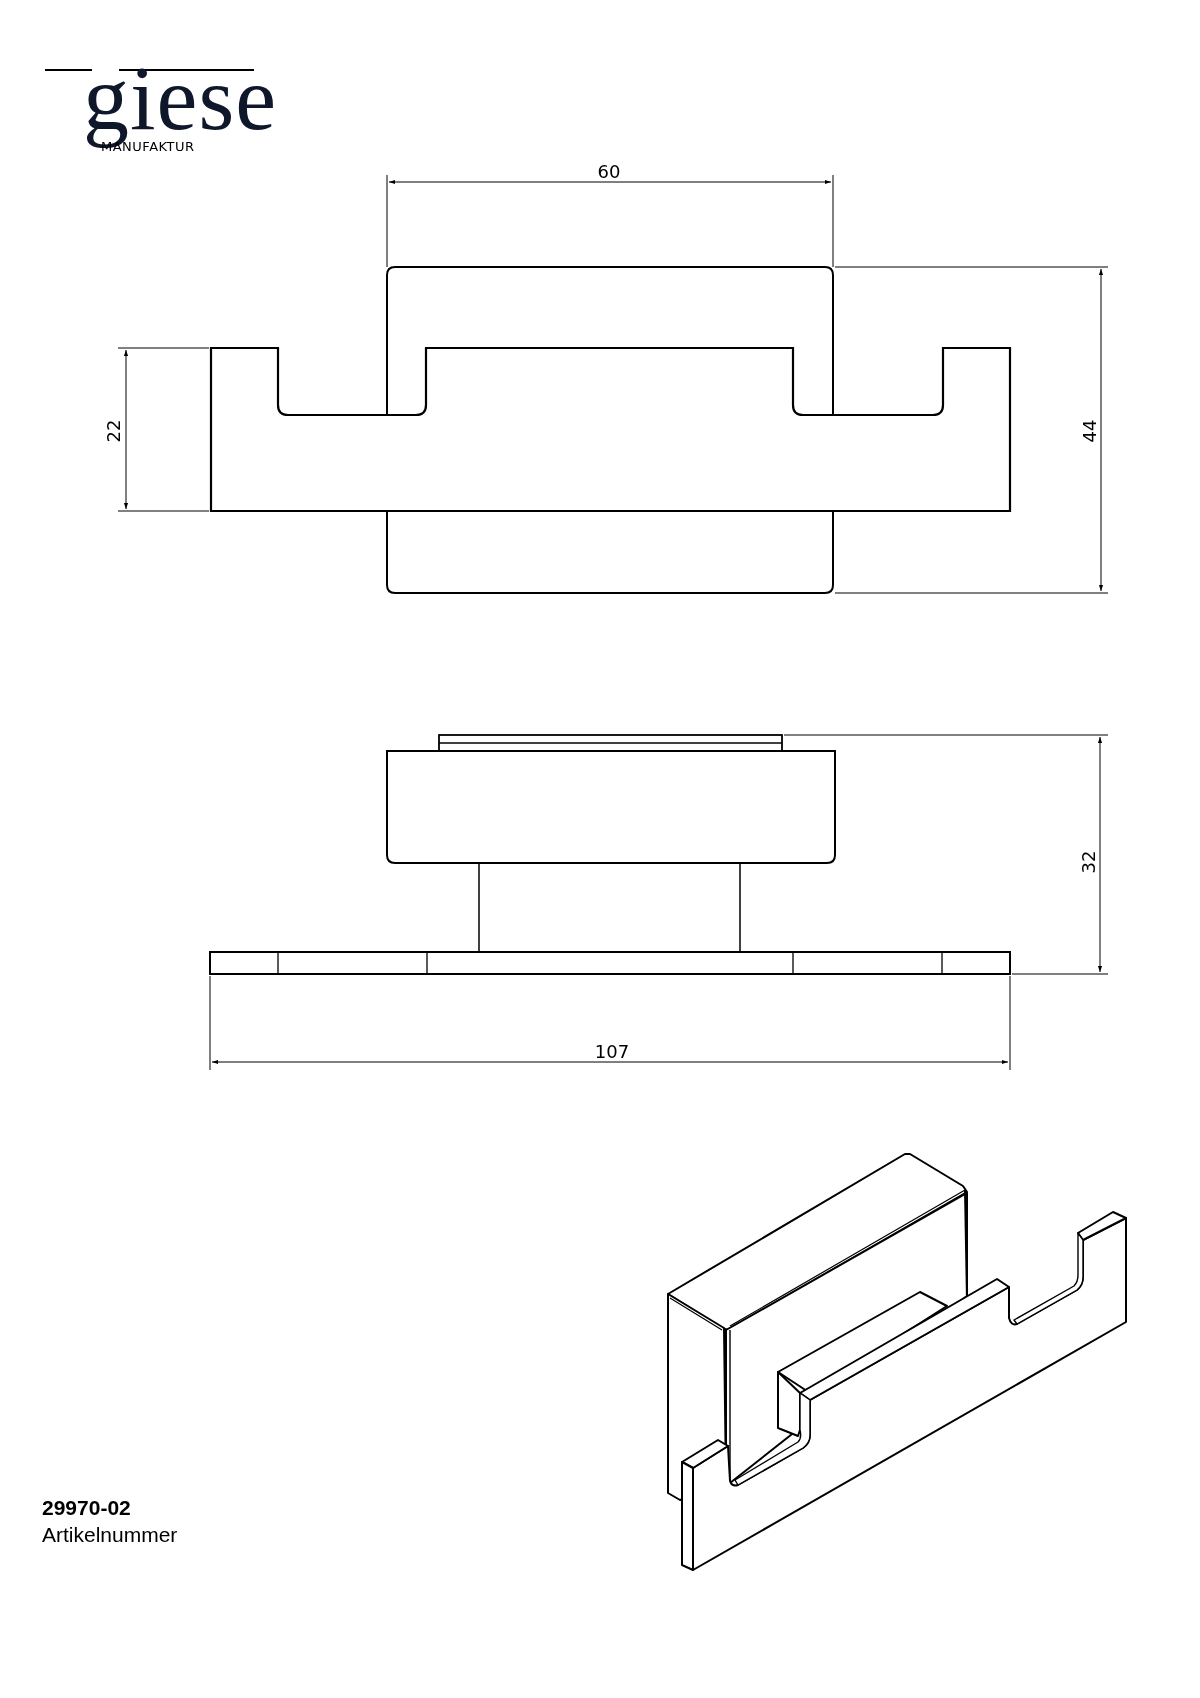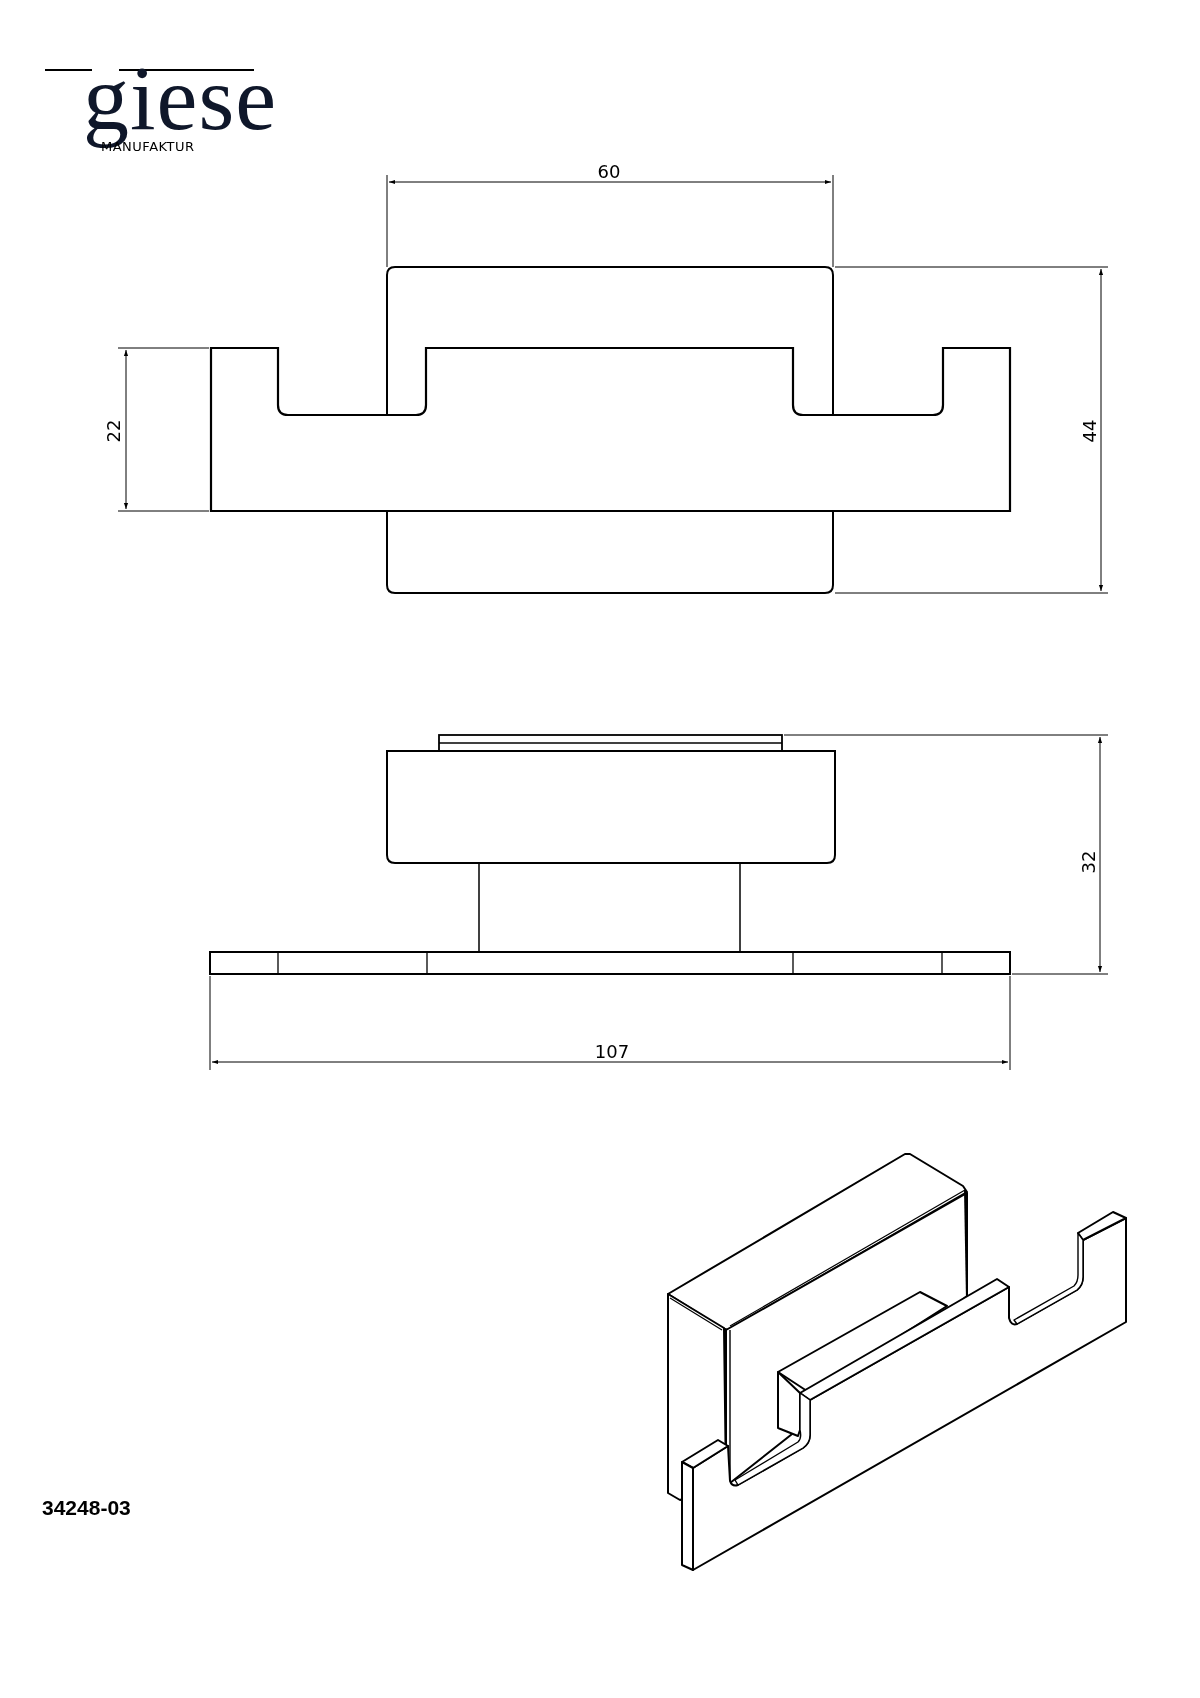--- a/index.html
+++ b/index.html
@@ -105,15 +105,16 @@
     <path d="M1078,1233 L1113,1212 L1126,1218 L1083,1240 Z"></path>
 
     <path d="M682,1462 L693,1468 L693,1570 L682,1565 Z"></path>
 
     <path stroke-width="1.4" d="M800,1393 L810,1400 L810,1435 Q810,1443 803,1448 L738,1485 L735,1480 L798,1442 Q802,1438 800,1430 Z"></path>
     <path stroke-width="1.4" d="M1078,1233 L1083,1240 L1083,1277 Q1083,1285 1077,1290 L1017,1324 L1014,1320 L1074,1286 Q1078,1282 1078,1275 Z"></path>
   </g>
 </svg>
 
 <div class="footer">
-  <div class="strong">34248-03</div>
+  <div class="strong">29970-02</div>
+  <div>Artikelnummer</div>
   <div class="gap"></div>
 </div>
 
 </body></html>

